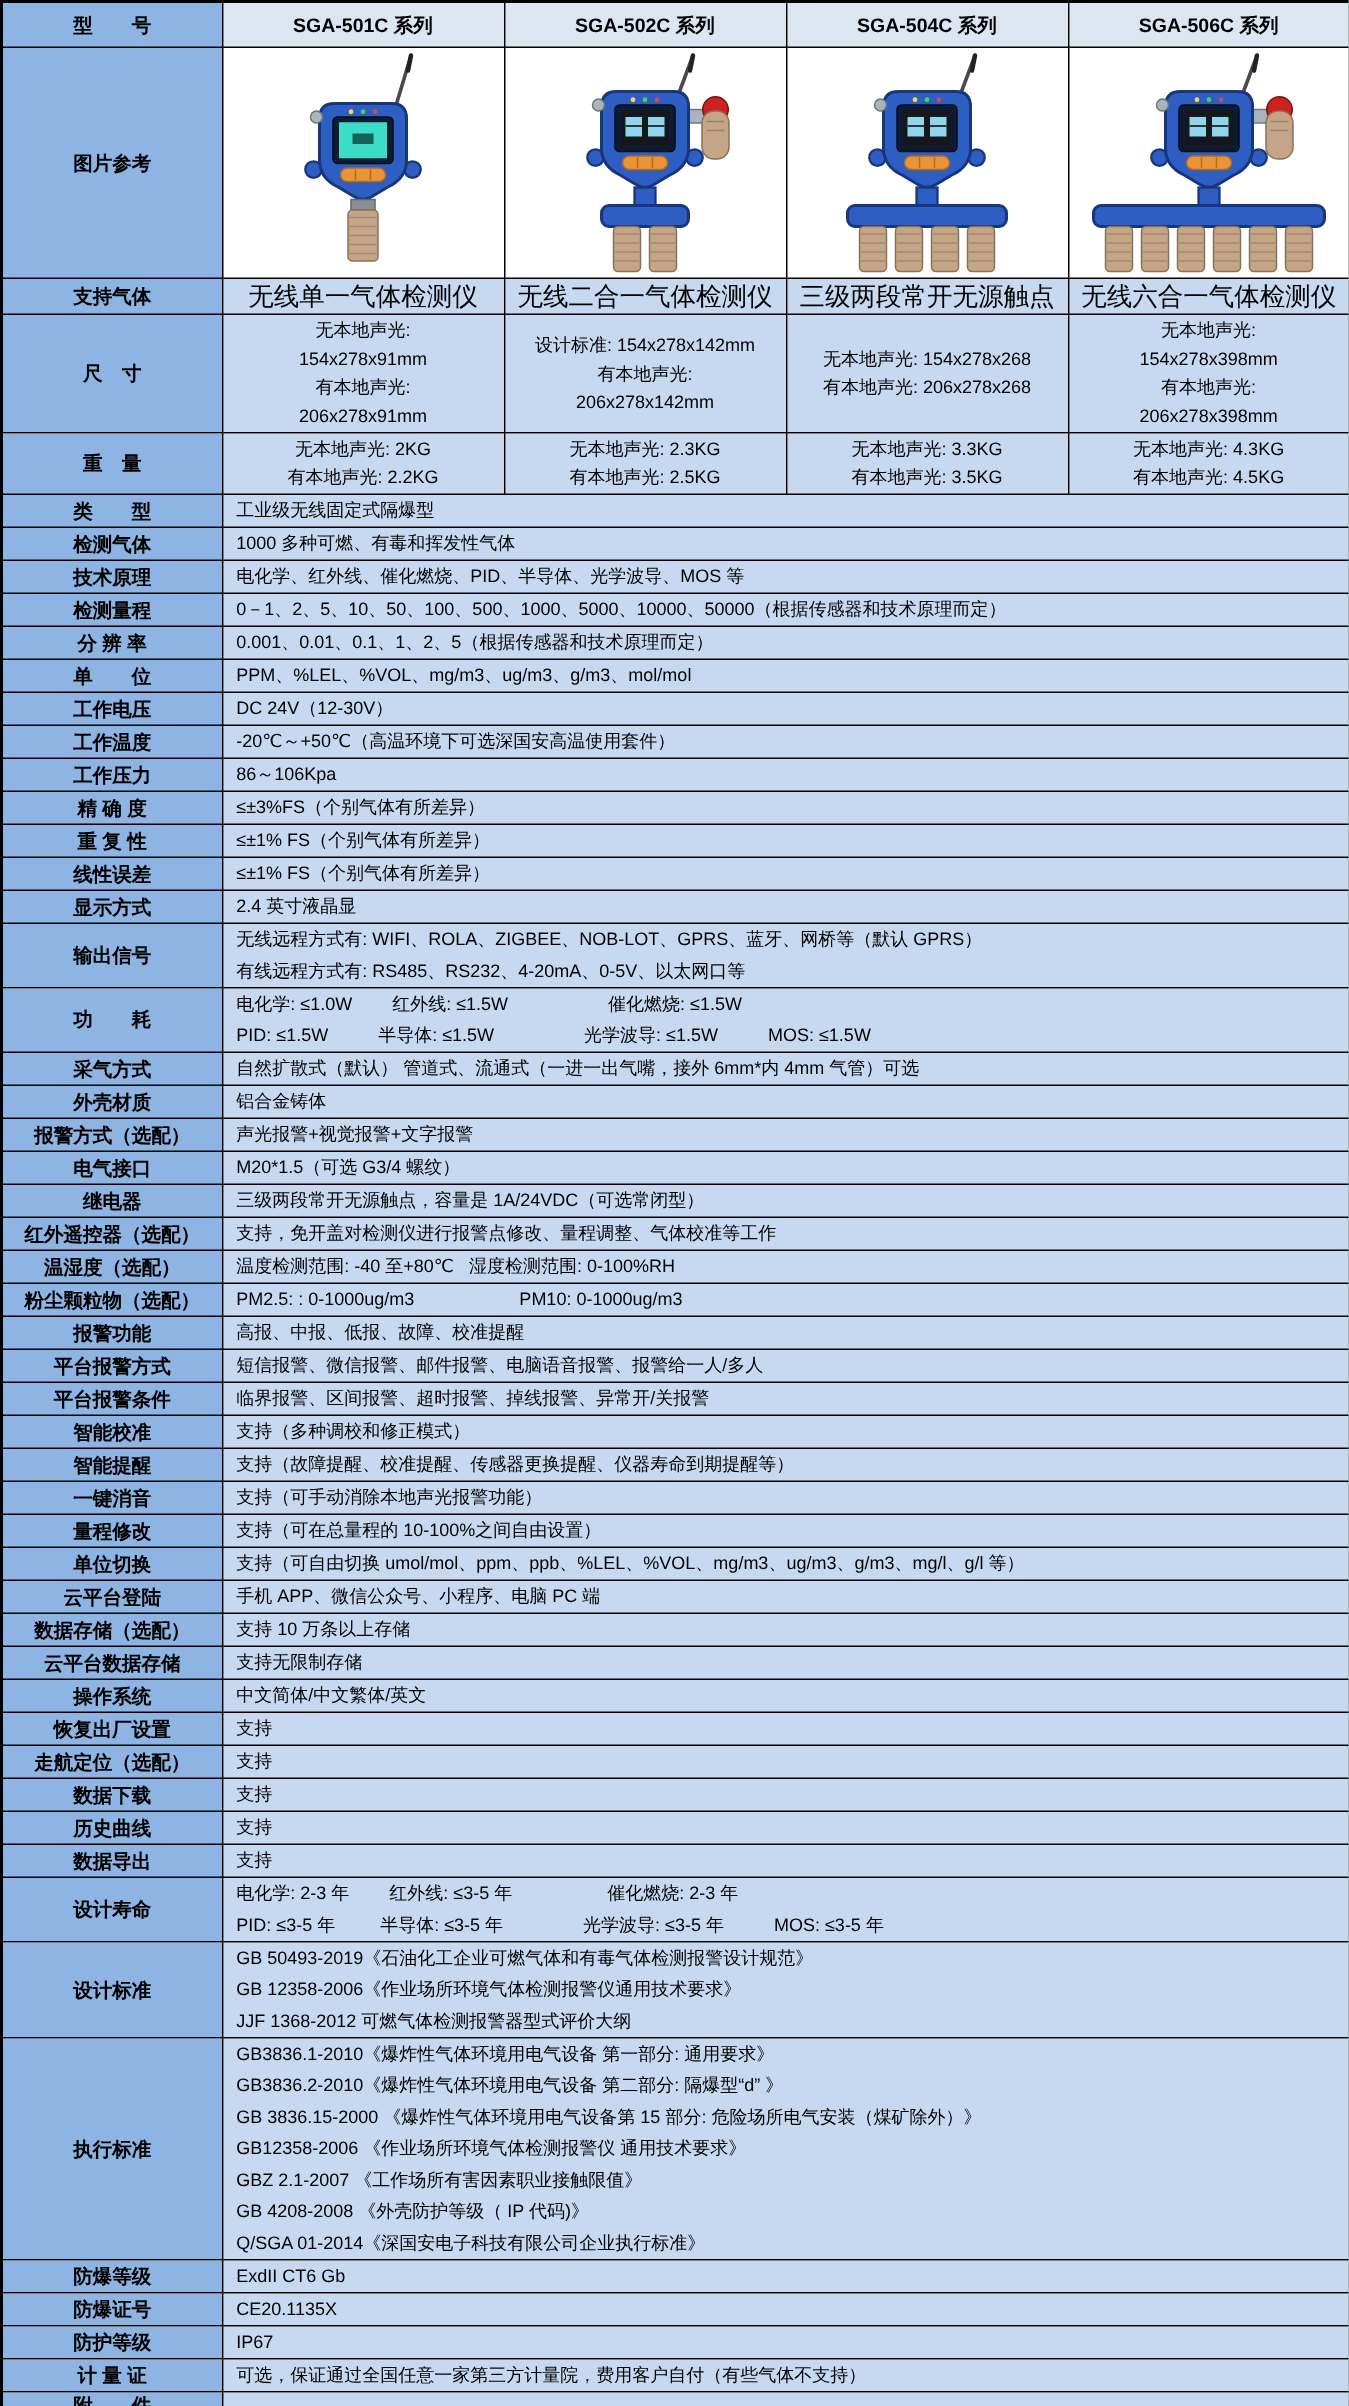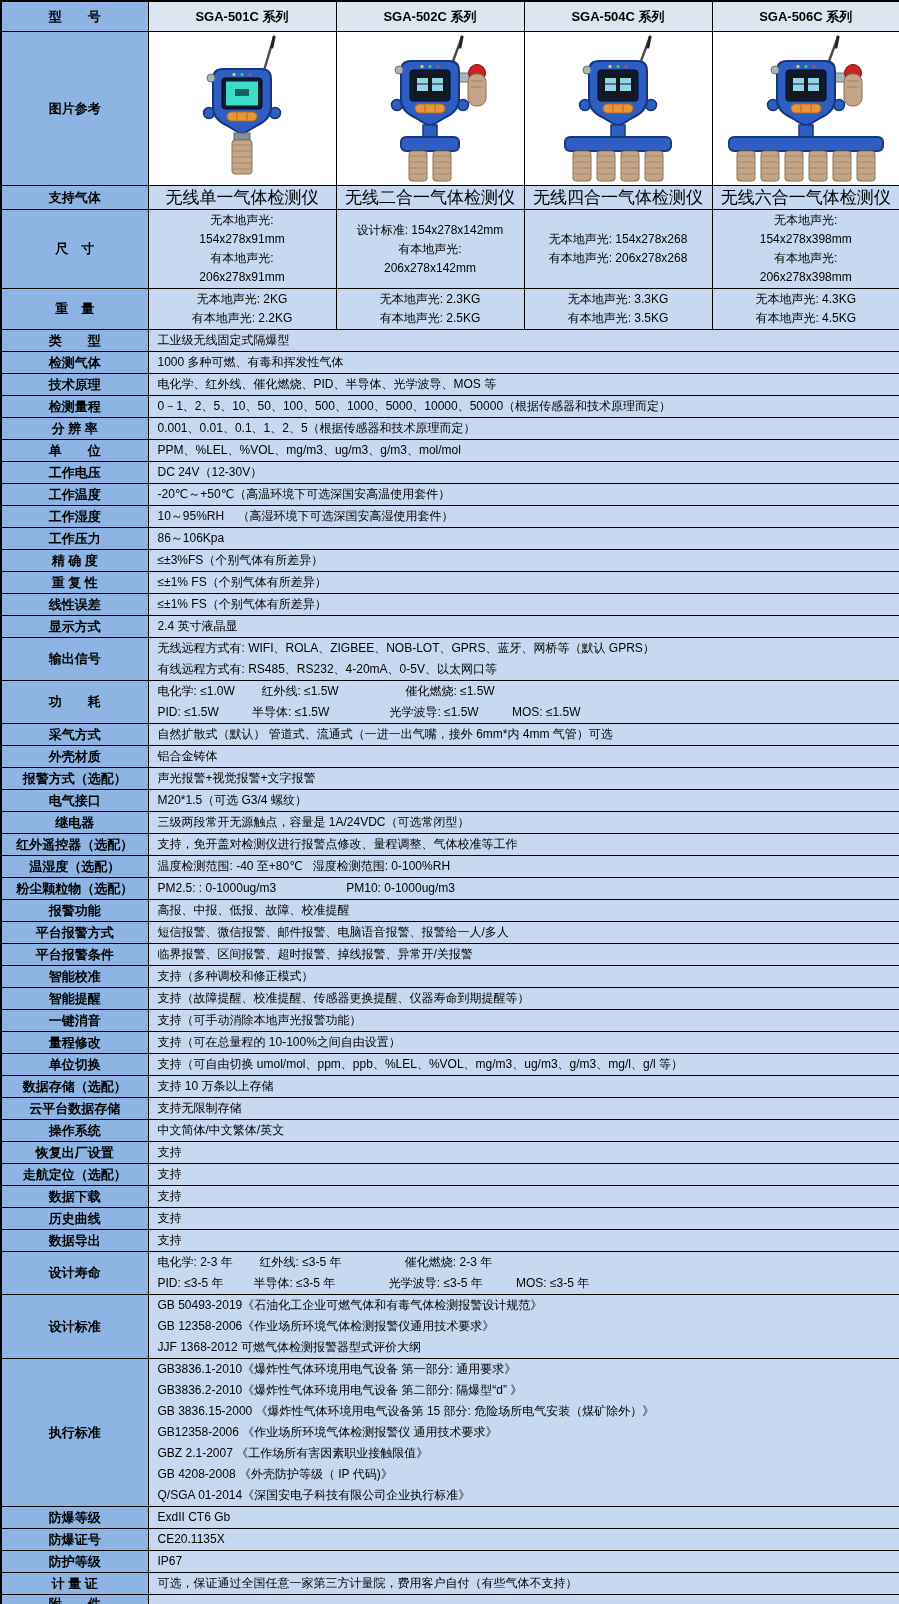--- a/index.html
+++ b/index.html
@@ -209,21 +209,21 @@
               <line x1="140" y1="129" x2="156" y2="129" stroke="#8A7257" stroke-width="1" opacity="0.55"></line>
               <line x1="140" y1="135" x2="156" y2="135" stroke="#8A7257" stroke-width="1" opacity="0.55"></line>
               <line x1="140" y1="141" x2="156" y2="141" stroke="#8A7257" stroke-width="1" opacity="0.55"></line>
             </svg>
           </td>
         </tr>
         <tr>
           <td class="lbl">支持气体</td>
           <td class="val center support">无线单一气体检测仪</td>
           <td class="val center support">无线二合一气体检测仪</td>
-          <td class="val center support">无线四合一气体检测仪</td>
+          <td class="val center support">三级两段常开无源触点</td>
           <td class="val center support">无线六合一气体检测仪</td>
         </tr>
         <tr class="sizes">
           <td class="lbl">尺　寸</td>
           <td class="val center twoline">
             <div class="ln">无本地声光: 154x278x91mm</div>
             <div class="ln">有本地声光: 206x278x91mm</div>
           </td>
           <td class="val center twoline">
             <div class="ln">设计标准: 154x278x142mm</div>
@@ -299,26 +299,20 @@
             <div class="ln">DC 24V（12-30V）</div>
           </td>
         </tr>
         <tr>
           <td class="lbl">工作温度</td>
           <td class="val" colspan="4">
             <div class="ln">-20℃～+50℃（高温环境下可选深国安高温使用套件）</div>
           </td>
         </tr>
         <tr>
-          <td class="lbl">工作湿度</td>
-          <td class="val" colspan="4">
-            <div class="ln">10～95%RH    （高湿环境下可选深国安高湿使用套件）</div>
-          </td>
-        </tr>
-        <tr>
           <td class="lbl">工作压力</td>
           <td class="val" colspan="4">
             <div class="ln">86～106Kpa</div>
           </td>
         </tr>
         <tr>
           <td class="lbl">精 确 度</td>
           <td class="val" colspan="4">
             <div class="ln">≤±3%FS（个别气体有所差异）</div>
           </td>
@@ -442,20 +436,26 @@
         <tr>
           <td class="lbl">量程修改</td>
           <td class="val" colspan="4">
             <div class="ln">支持（可在总量程的 10-100%之间自由设置）</div>
           </td>
         </tr>
         <tr>
           <td class="lbl">单位切换</td>
           <td class="val" colspan="4">
             <div class="ln">支持（可自由切换 umol/mol、ppm、ppb、%LEL、%VOL、mg/m3、ug/m3、g/m3、mg/l、g/l 等）</div>
+          </td>
+        </tr>
+        <tr>
+          <td class="lbl">云平台登陆</td>
+          <td class="val" colspan="4">
+            <div class="ln">手机 APP、微信公众号、小程序、电脑 PC 端</div>
           </td>
         </tr>
         <tr>
           <td class="lbl">数据存储（选配）</td>
           <td class="val" colspan="4">
             <div class="ln">支持 10 万条以上存储</div>
           </td>
         </tr>
         <tr>
           <td class="lbl">云平台数据存储</td>

